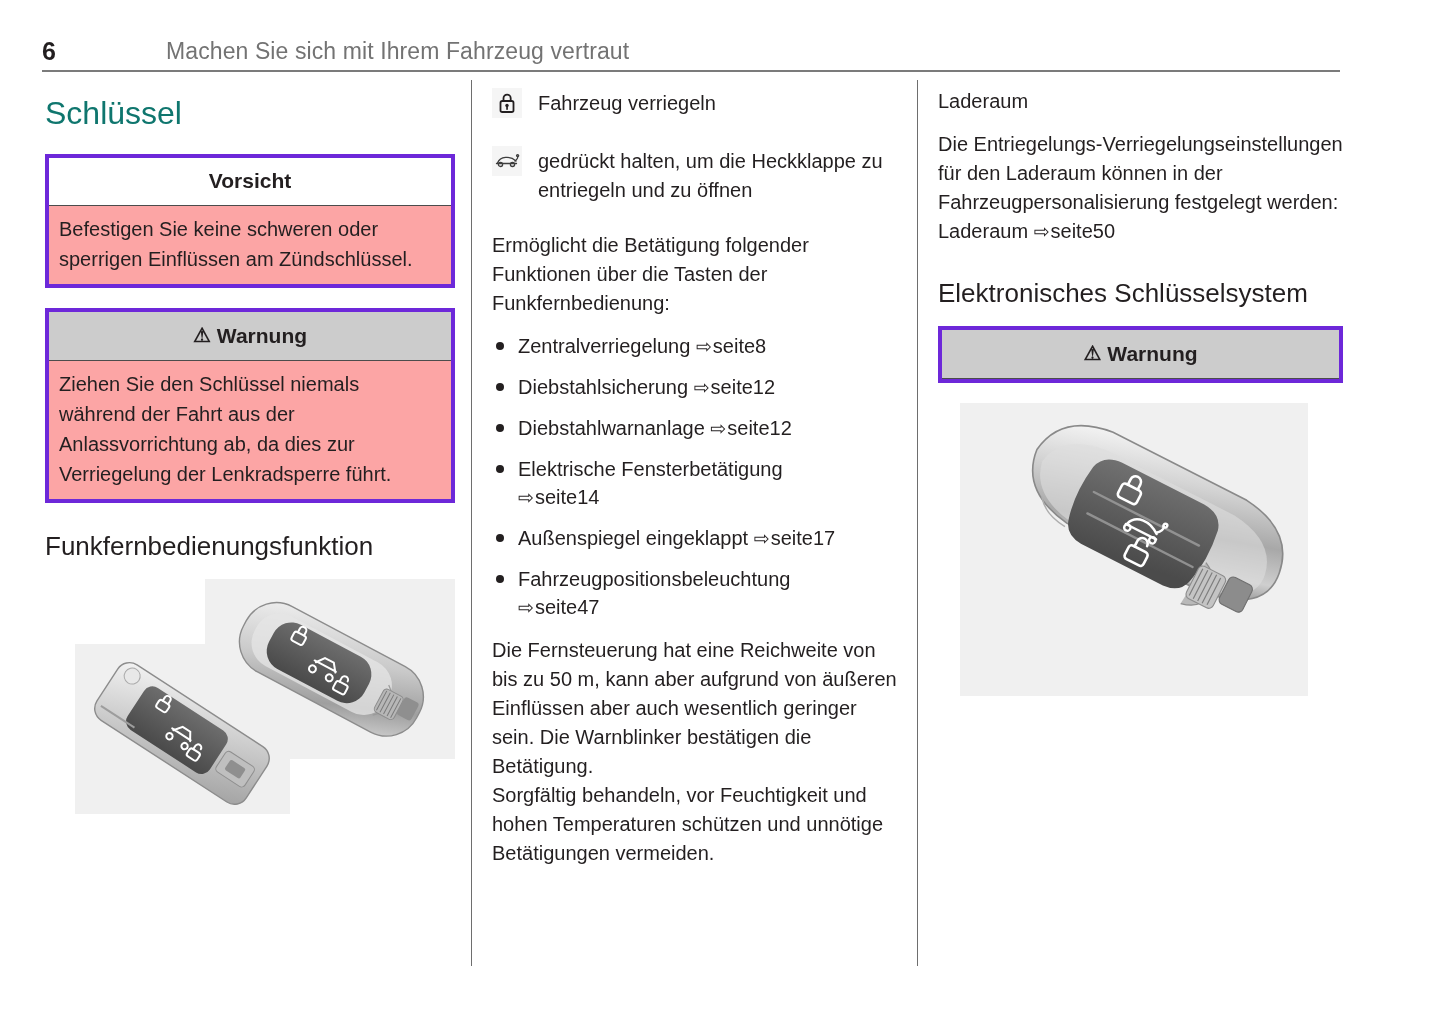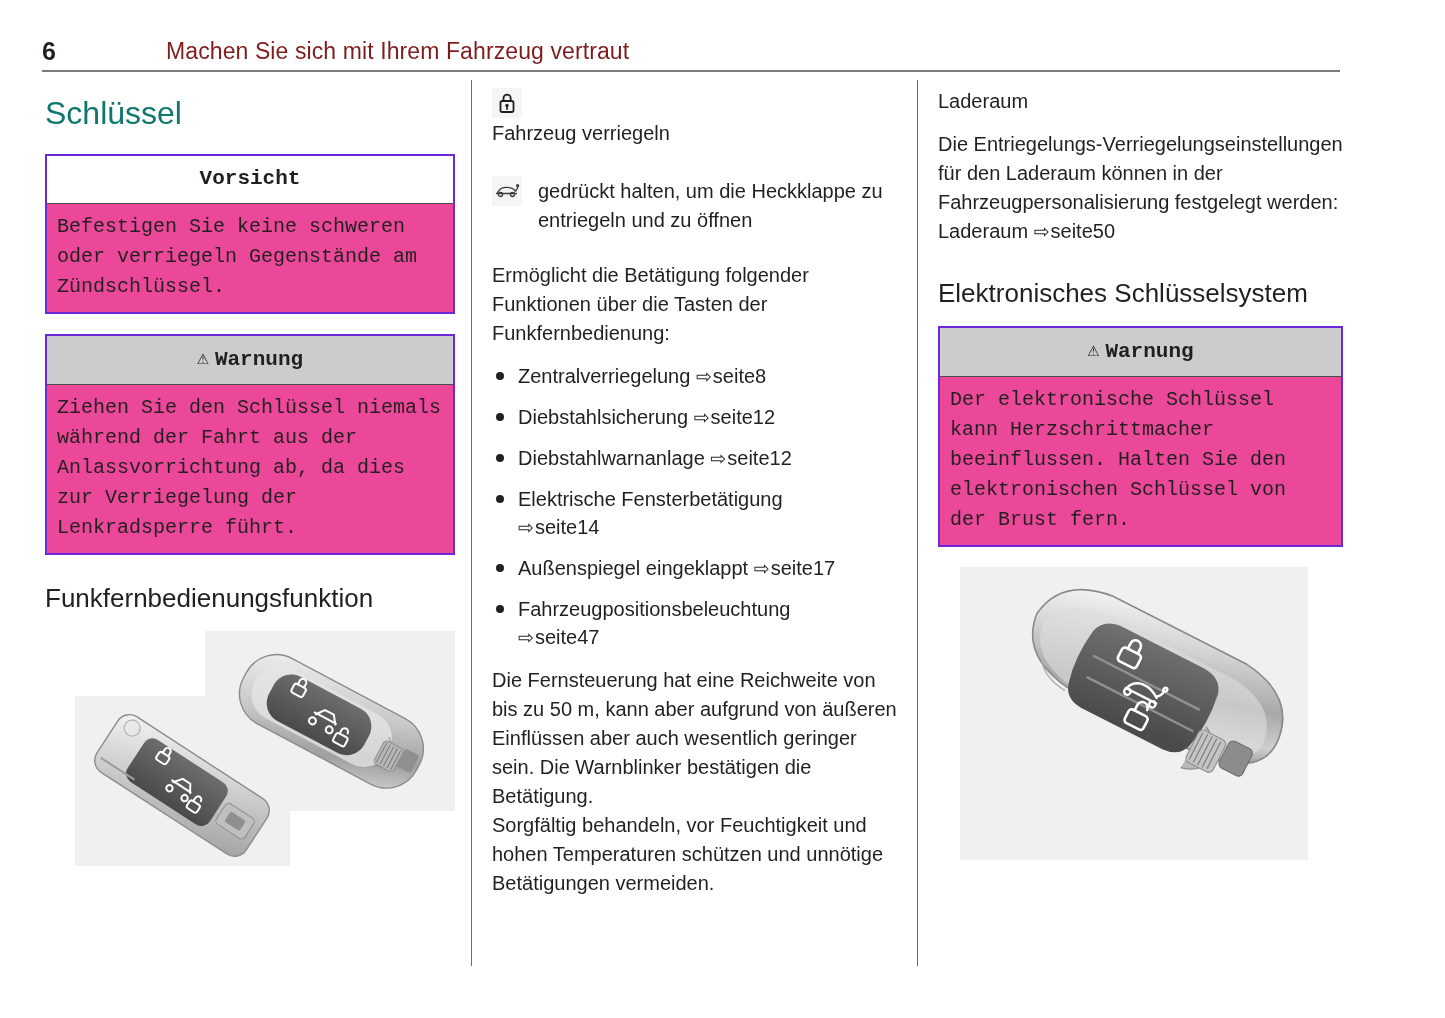--- a/index.html
+++ b/index.html
@@ -32,21 +32,21 @@
     font-weight: bold;
     line-height: 30px;
     color: #231f20;
   }
   .page-header-title {
     position: absolute;
     left: 124px;
     top: 0;
     font-size: 23px;
     line-height: 30px;
-    color: #7f1d1d;
+    color: #737373;
     letter-spacing: .1px;
   }
   .header-rule {
     position: absolute;
     left: 42px;
     top: 70px;
     width: 1298px;
     height: 2px;
     background: #7b7b7b;
   }
@@ -96,25 +96,24 @@
   p.body-text {
     font-size: 20px;
     line-height: 29px;
     margin: 0 0 14px 0;
     color: #231f20;
   }
   p.body-text.tight { margin-bottom: 0; }
 
   
   .notice-box {
-    border: 2px solid #6d28d9;
+    border: 4px solid #6d28d9;
     margin: 0 0 20px 0;
-    background: #ec4899;
+    background: #fca5a5;
     box-sizing: border-box;
-    font-family: Liberation Mono, monospace;
   }
   .notice-head {
     text-align: center;
     font-size: 21px;
     font-weight: bold;
     line-height: 26px;
     padding: 10px 6px 11px 6px;
     border-bottom: 1px solid #4c4c4c;
     color: #231f20;
   }
@@ -206,21 +205,21 @@
 
 <div class="col-divider d1"></div>
 <div class="col-divider d2"></div>
 
 <div class="column col1">
 
   <h1 class="section-title">Schlüssel</h1>
 
   <div class="notice-box">
     <div class="notice-head caution">Vorsicht</div>
-    <div class="notice-body">Befestigen Sie keine schweren oder verriegeln Gegenstände am Zündschlüssel.</div>
+    <div class="notice-body">Befestigen Sie keine schweren oder sperrigen Einflüssen am Zündschlüssel.</div>
   </div>
 
   <div class="notice-box">
     <div class="notice-head warning">
       <span class="warn-glyph">⚠</span><span>Warnung</span>
     </div>
     <div class="notice-body">Ziehen Sie den Schlüssel niemals während der Fahrt aus der Anlassvorrichtung ab, da dies zur Verriegelung der Lenkradsperre führt.</div>
   </div>
 
   <h2 class="section-title-2">Funkfernbedienungsfunktion</h2>
@@ -289,21 +288,21 @@
         <rect x="158" y="78" width="18" height="12" rx="2" fill="#8f8f8f"></rect>
         <path d="M20 104 h40" stroke="#9d9d9d" stroke-width="2"></path>
       </g>
     </svg>
   </div>
 
 </div>
 
 <div class="column col2">
 
-  <div class="icon-row" style="margin-bottom:28px;flex-direction:column;">
+  <div class="icon-row" style="margin-bottom:28px;">
     <div class="icon-box">
       <svg width="20" height="22" viewBox="0 0 20 22">
         <rect x="3.5" y="9" width="13" height="11" rx="1.8" fill="none" stroke="#231f20" stroke-width="1.8"></rect>
         <path d="M6.5 9 V6.2 a3.6 3.6 0 0 1 7.2 0 V9" fill="none" stroke="#231f20" stroke-width="1.8"></path>
         <circle cx="10" cy="13.5" r="1.7" fill="#231f20"></circle>
         <rect x="9.2" y="14.2" width="1.7" height="3.6" fill="#231f20"></rect>
       </svg>
     </div>
     <div class="icon-label">Fahrzeug verriegeln</div>
   </div>
@@ -364,21 +363,20 @@
     <span>Laderaum</span>
     <span class="ref-arrow">⇨</span><span>seite50</span>
   </p>
 
   <h2 class="section-title-2" style="margin-top:30px;">Elektronisches Schlüsselsystem</h2>
 
   <div class="notice-box">
     <div class="notice-head warning">
       <span class="warn-glyph">⚠</span><span>Warnung</span>
     </div>
-    <div class="notice-body">Der elektronische Schlüssel kann Herzschrittmacher beeinflussen. Halten Sie den elektronischen Schlüssel von der Brust fern.</div>
   </div>
 
   <div class="figure" style="height:310px; margin-top:16px;">
     <div class="fig-plate" style="left:22px; top:0; width:348px; height:293px;"></div>
     <svg class="fig-svg" style="left:30px; top:10px;" width="334" height="275" viewBox="0 0 334 275">
       <defs>
         <linearGradient id="gE" x1="0.05" y1="0" x2="0.85" y2="1">
           <stop offset="0" stop-color="#fbfbfb"></stop>
             <stop offset="0.32" stop-color="#d4d4d4"></stop>
           <stop offset="0.62" stop-color="#a8a8a8"></stop>

